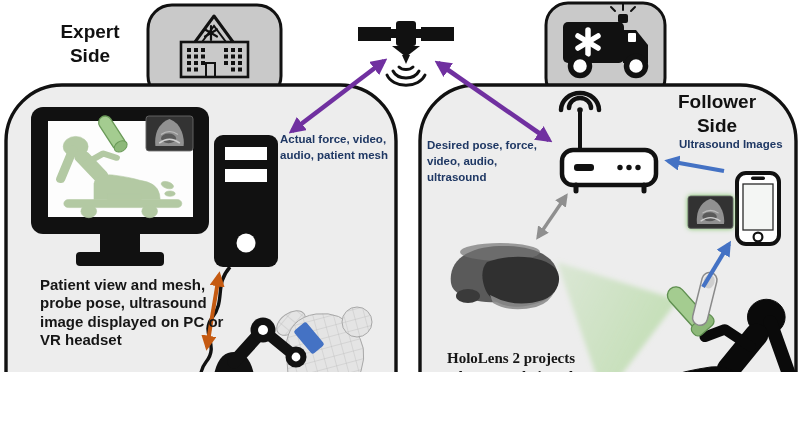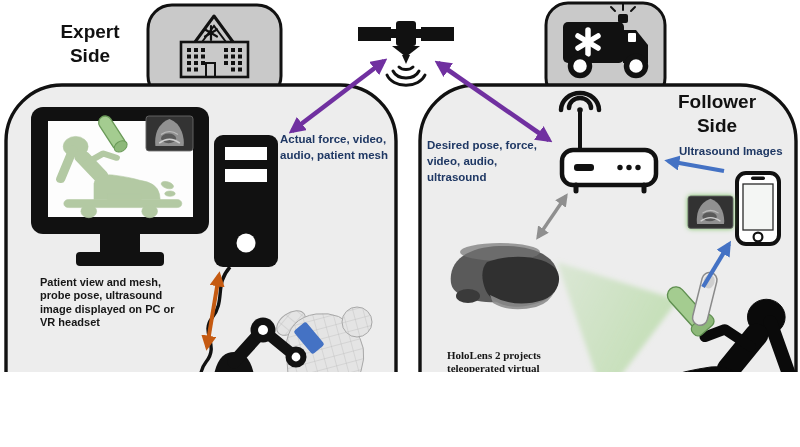--- a/index.html
+++ b/index.html
@@ -8,21 +8,21 @@
     --label_blue:#1f3864; --patient_green:#b3c9a3; --probe_green:#a4cc90;
     --cone_green:#a5d48e;
   }
   html,body{margin:0;padding:0;background:#fff;}
   .stage{position:relative;width:800px;height:372px;background:#fff;overflow:hidden;
          font-family:"Liberation Sans",sans-serif;}
   .stage svg.art{position:absolute;left:0;top:0;}
   .label{position:absolute;white-space:pre-line;font-weight:bold;z-index:5;}
   .title{font-size:19px;line-height:1.25;color:#111;text-align:center;}
   .lbl-blue{font-size:11.5px;line-height:1.38;color:var(--label_blue);}
-  .cap{font-size:11px;line-height:1.22;color:#161616;}
+  .cap{font-size:15px;line-height:1.22;color:#161616;}
   .st-purple{stroke:var(--link_purple);} .fl-purple{fill:var(--link_purple);}
   .st-orange{stroke:var(--link_orange);} .fl-orange{fill:var(--link_orange);}
   .st-grey{stroke:var(--link_grey);}     .fl-grey{fill:var(--link_grey);}
   .st-blue{stroke:var(--link_blue);}     .fl-blue{fill:var(--link_blue);}
 </style>
 </head>
 <body>
 
 <div class="stage">
 
@@ -263,21 +263,21 @@
 <div class="label title" style="left:38px;top:20px;width:104px;">Expert
 Side</div>
 <div class="label title" style="left:663px;top:42px;width:108px;margin-top:48px;">Follower
 Side</div>
 
 <div class="label lbl-blue" style="left:280px;top:132px;">Actual force, video,
 audio, patient mesh</div>
 <div class="label lbl-blue" style="left:427px;top:138px;">Desired pose, force,
 video, audio,
 ultrasound</div>
-<div class="label lbl-blue" style="left:679px;top:144px;">Ultrasound Images</div>
+<div class="label lbl-blue" style="left:679px;top:137px;">Ultrasound Images</div>
 
 <div class="label cap" style="left:40px;top:276px;">Patient view and mesh,
 probe pose, ultrasound
 image displayed on PC or
 VR headset</div>
 <div class="label cap" style="left:447px;top:349px;font-family:Liberation Serif, serif;">HoloLens 2 projects
 teleoperated virtual
 probe onto patient for
 operator to follow</div>
 

